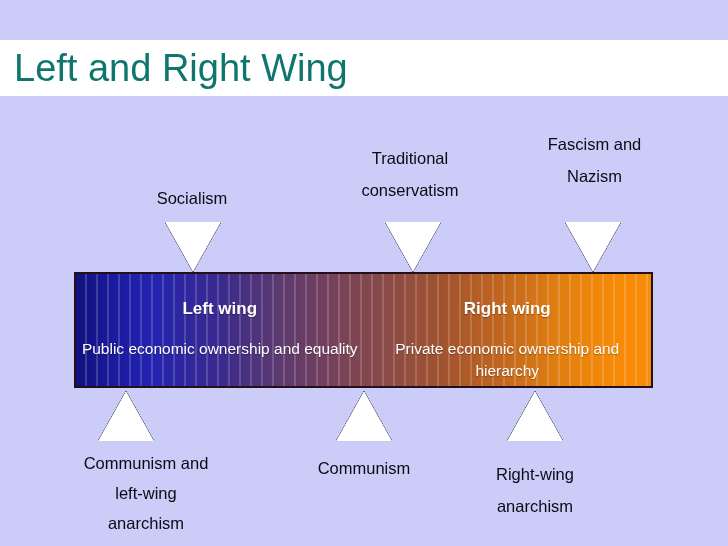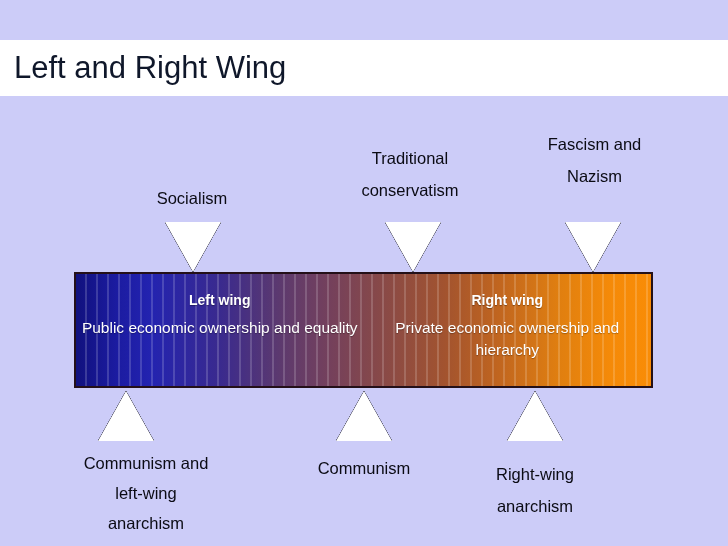--- a/index.html
+++ b/index.html
@@ -26,23 +26,23 @@
     left: 0;
     top: 40px;
     width: 728px;
     height: 56px;
     background: #ffffff;
   }
   #title-text {
     position: absolute;
     left: 14px;
     top: 42px;
-    font-size: 31px;
+    font-size: 38px;
     line-height: 52px;
-    color: #0f172a;
+    color: #0f766e;
     font-weight: normal;
     letter-spacing: 0px;
     white-space: nowrap;
   }
 
   
   #spectrum-bar {
     position: absolute;
     left: 74px;
     top: 272px;
@@ -75,28 +75,28 @@
     position: absolute;
     top: 0;
     width: 50%;
     height: 100%;
     text-align: center;
     color: #ffffff;
   }
   #bar-half-left { left: 0; }
   #bar-half-right { right: 0; }
   .bar-heading {
-    margin-top: 15px;
-    font-size: 14px;
+    margin-top: 24px;
+    font-size: 17px;
     font-weight: bold;
     line-height: 22px;
     text-shadow: 0 1px 1px rgba(0,0,0,0.35);
   }
   .bar-body {
-    margin-top: 6px;
+    margin-top: 18px;
     font-size: 15.5px;
     line-height: 22px;
     text-shadow: 0 1px 1px rgba(0,0,0,0.3);
   }
 
   
   .tri {
     position: absolute;
     width: 0;
     height: 0;

